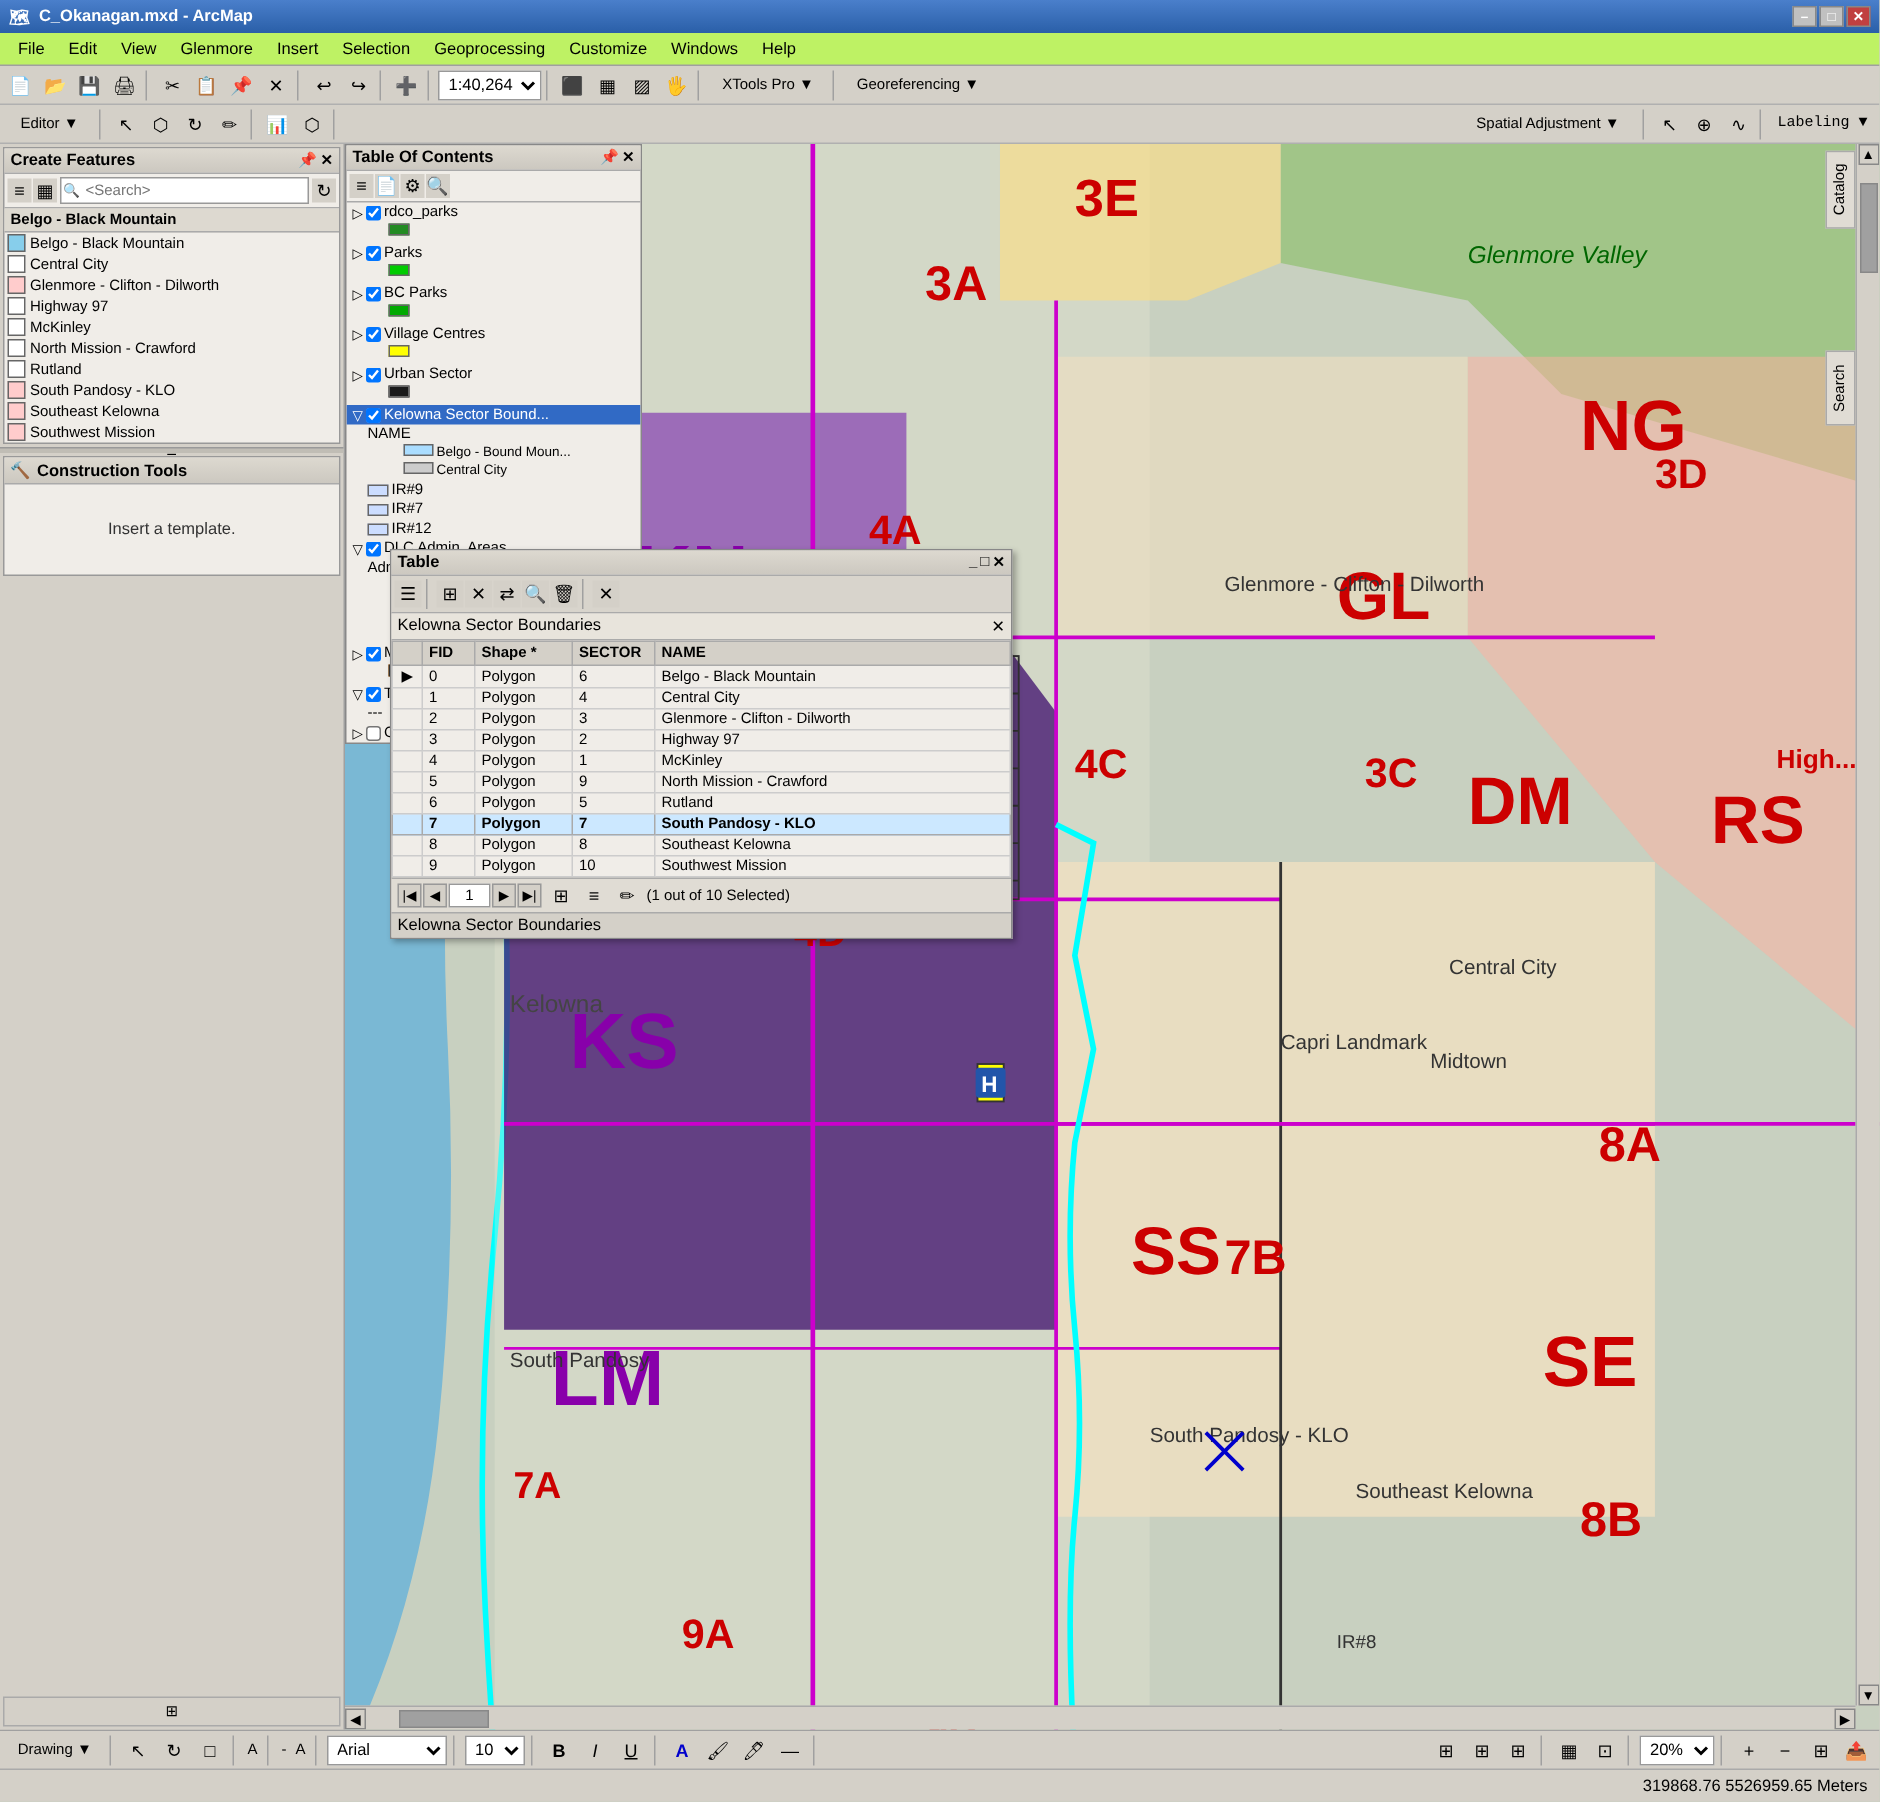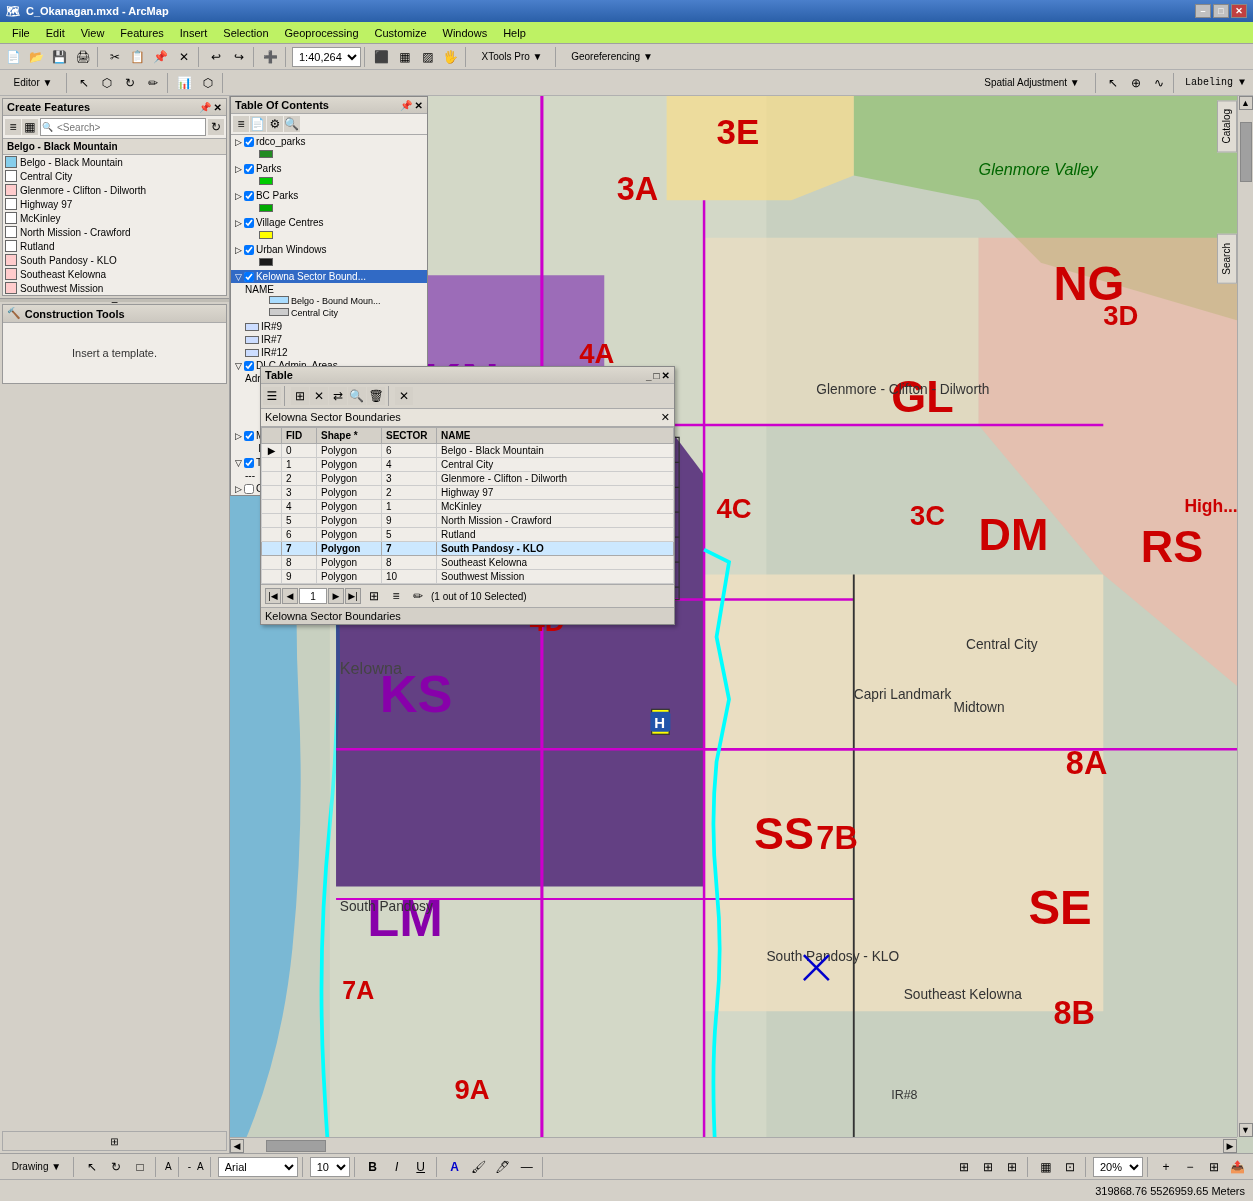--- a/index.html
+++ b/index.html
@@ -103,21 +103,21 @@
     <div class="title-btn">–</div>
     <div class="title-btn">□</div>
     <div class="title-btn close">✕</div>
   </div>
 </div>
 
 <div id="menubar">
   <span class="menu-item">File</span>
   <span class="menu-item">Edit</span>
   <span class="menu-item">View</span>
-  <span class="menu-item">Features</span>
+  <span class="menu-item">Glenmore</span>
   <span class="menu-item">Insert</span>
   <span class="menu-item">Selection</span>
   <span class="menu-item">Geoprocessing</span>
   <span class="menu-item">Customize</span>
   <span class="menu-item">Windows</span>
   <span class="menu-item">Help</span>
 </div>
 
 <div class="toolbar">
   <div class="tb-btn">📄</div>
@@ -410,21 +410,21 @@
           <input type="checkbox" checked="" class="toc-cb" style="">
           <span>Village Centres</span>
         </div>
         <div style="padding-left:28px; padding-bottom:2px;">
           <span class="toc-color" style="background:#ffff00;"></span>
         </div>
 
         <div class="toc-item">
           <span class="toc-expand">▷</span>
           <input type="checkbox" checked="" class="toc-cb" style="">
-          <span>Urban Windows</span>
+          <span>Urban Sector</span>
         </div>
         <div style="padding-left:28px; padding-bottom:2px;">
           <span class="toc-color" style="background:#1a1a1a;"></span>
         </div>
 
         <div class="toc-item toc-selected" style="background:#316ac5; color:white;">
           <span class="toc-expand">▽</span>
           <input type="checkbox" checked="" class="toc-cb" style="">
           <span>Kelowna Sector Bound...</span>
         </div>

